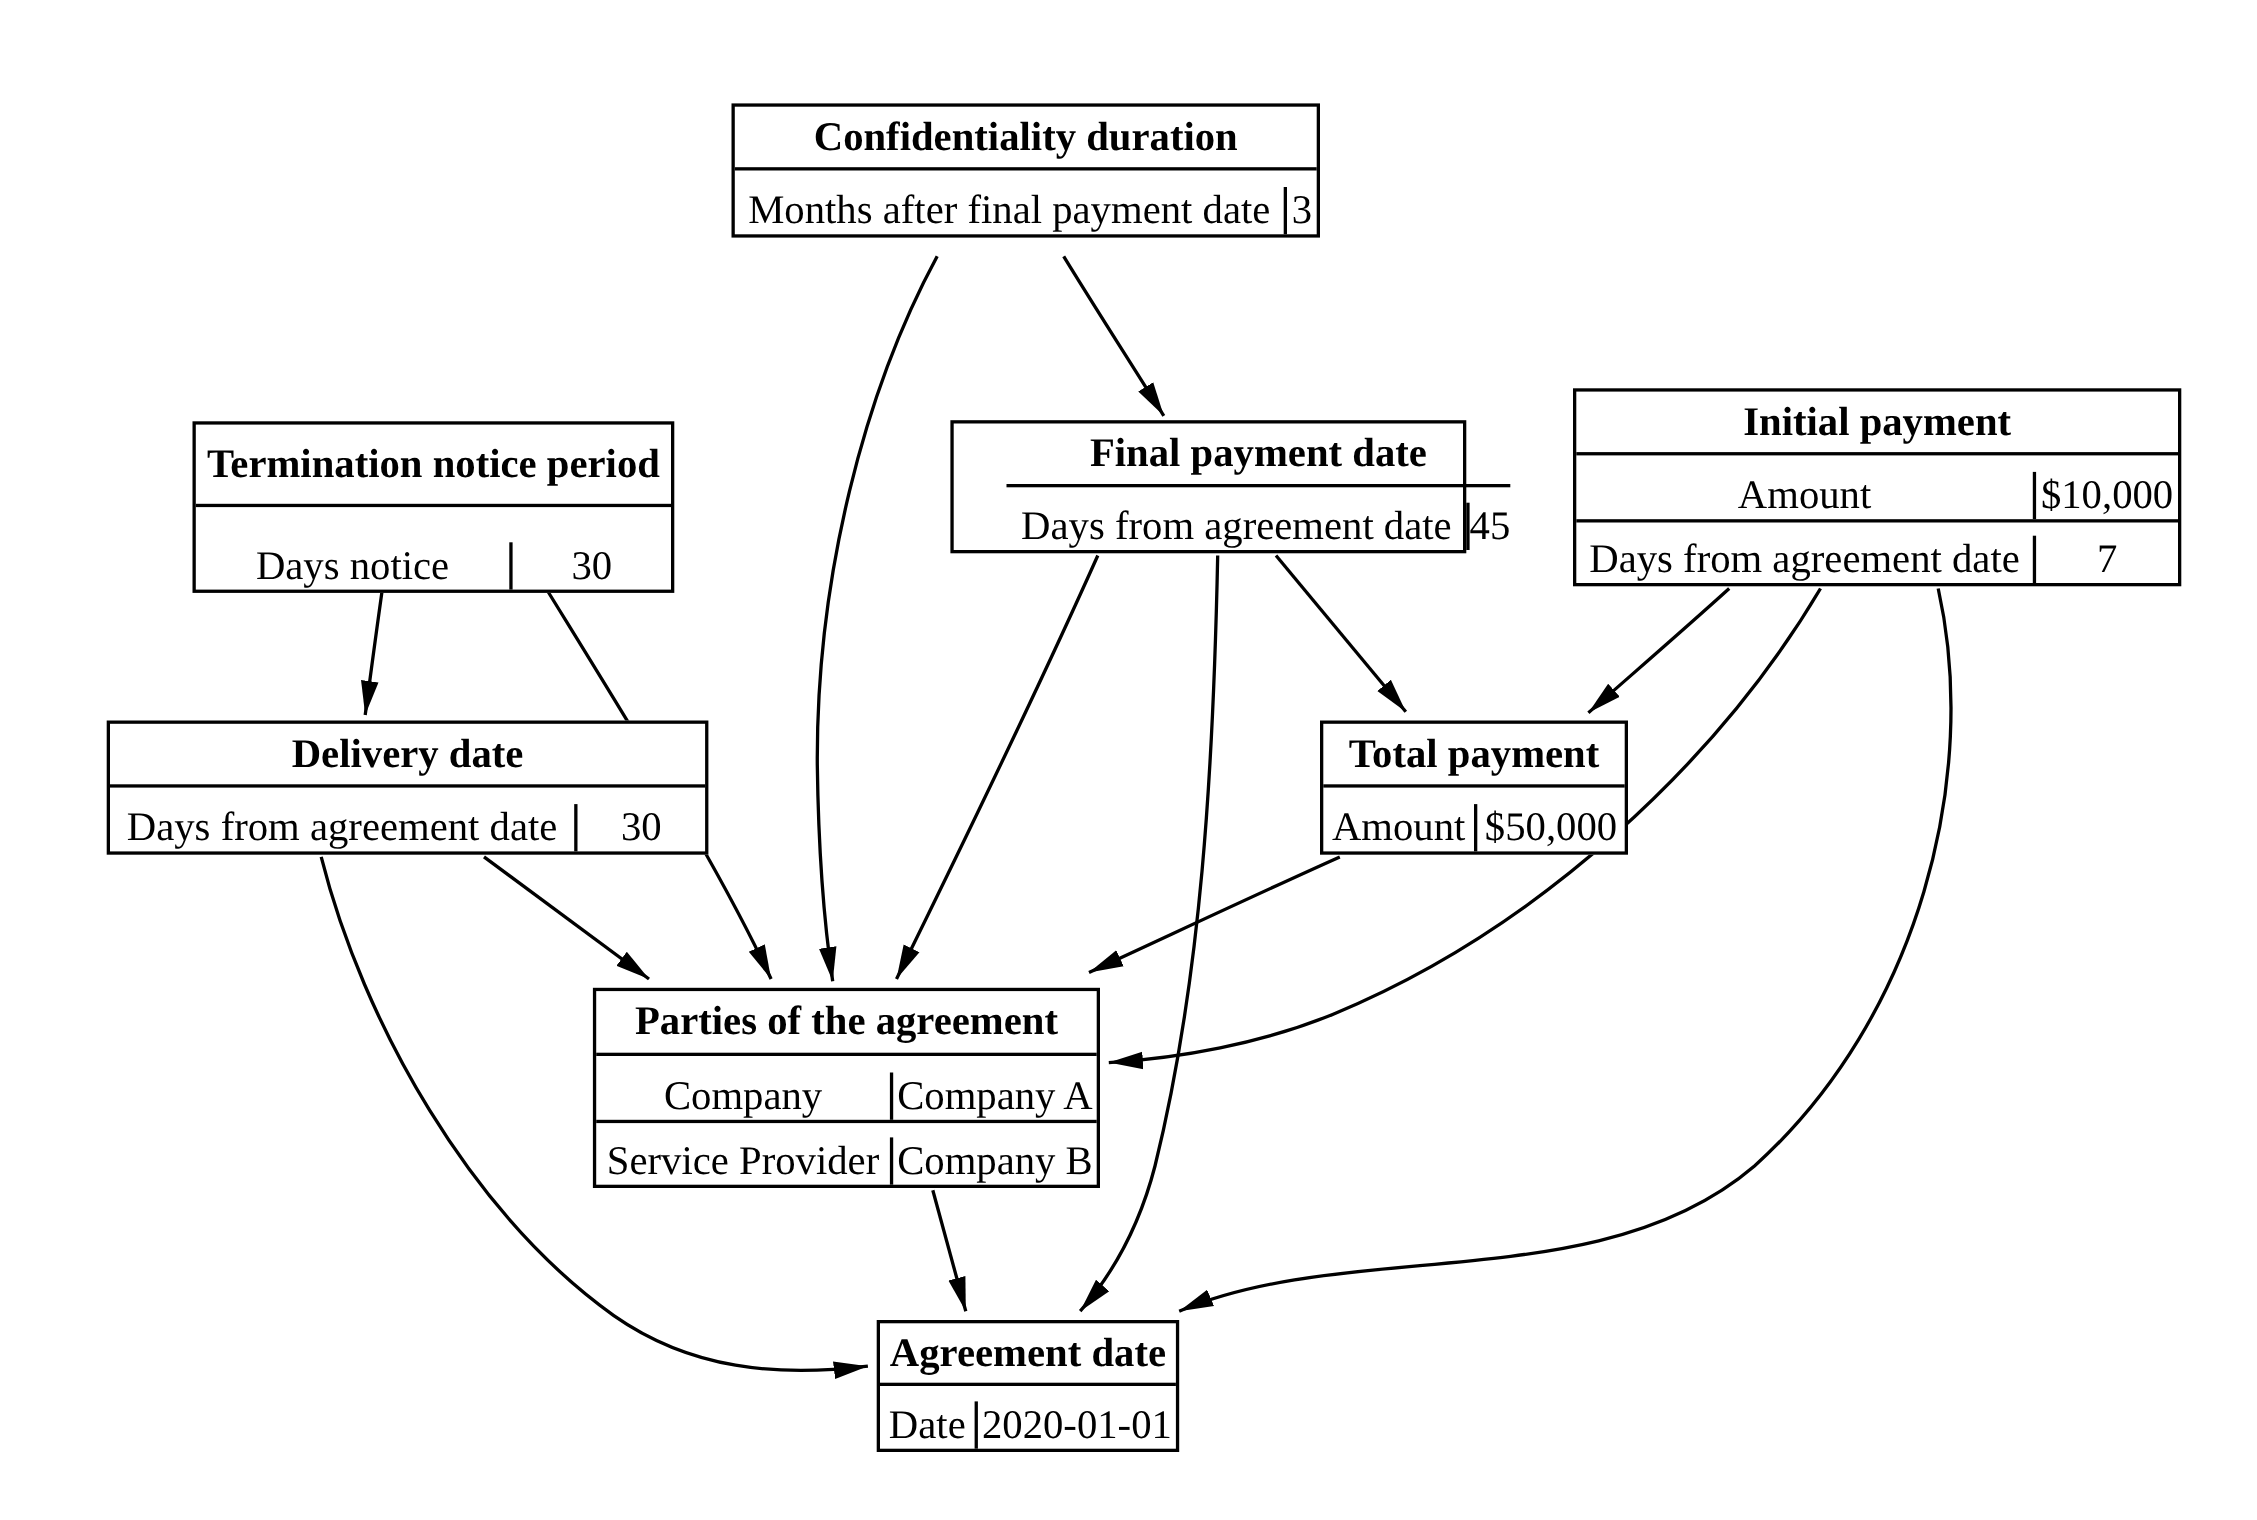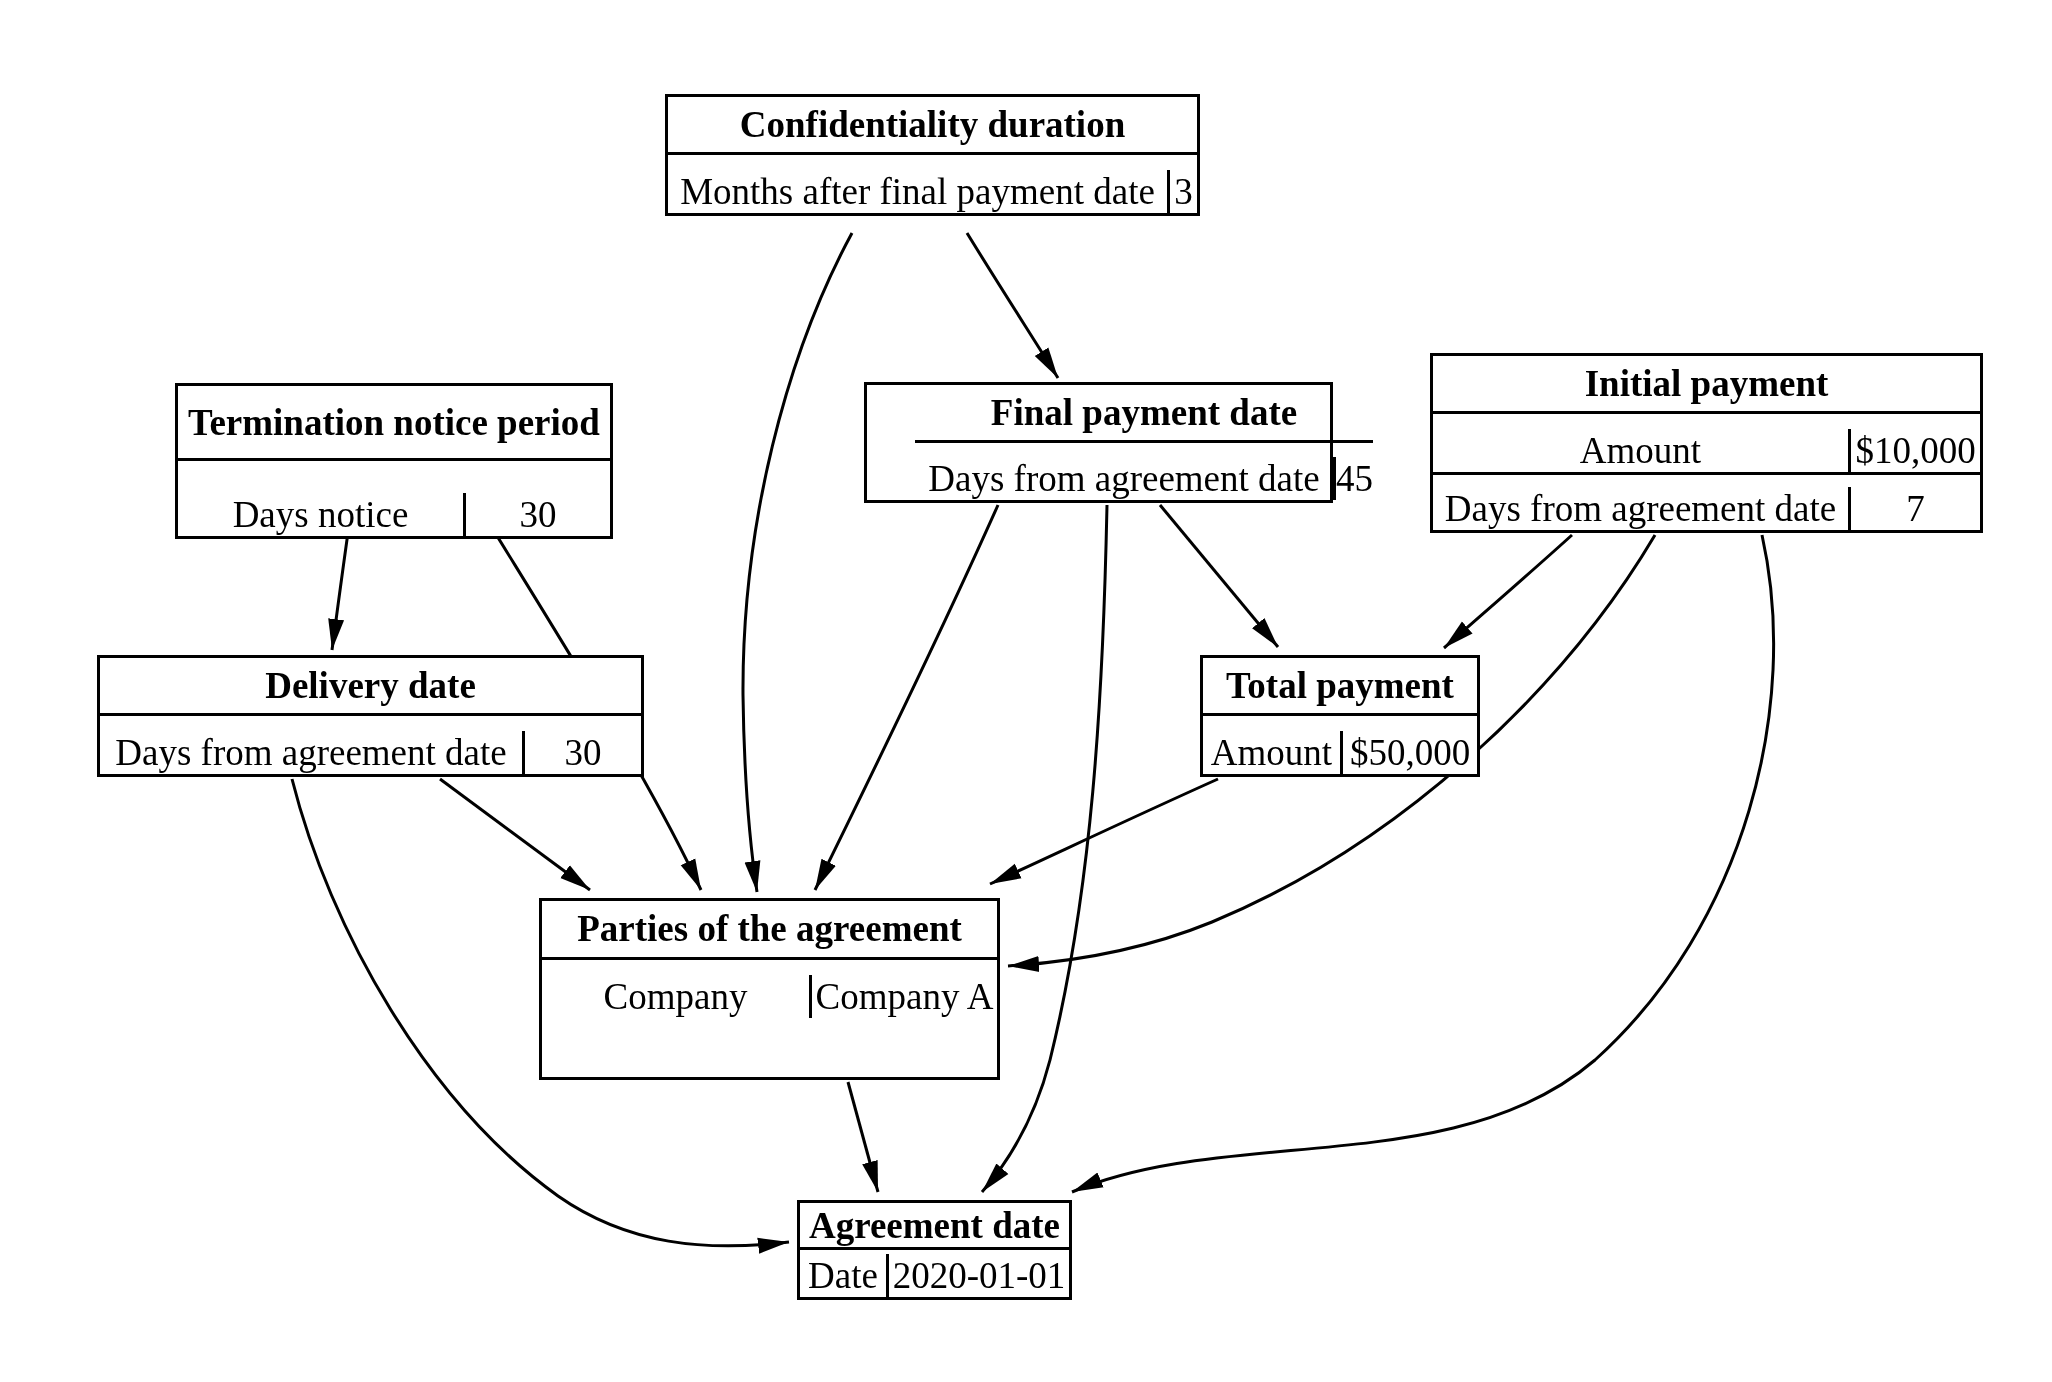--- a/index.html
+++ b/index.html
@@ -111,22 +111,26 @@
           <div class="cell lbl" style="width: 137px;">Amount</div>
           <div class="cell val">$50,000</div>
         </div>
       </div>
       <div class="node" style="left: 539px; top: 898px; width: 461px; height: 182px; grid-template-rows: repeat(3, 1fr);">
         <div class="hdr">Parties of the agreement</div>
         <div class="row">
           <div class="cell lbl" style="width: 267px;">Company</div>
           <div class="cell val">Company A</div>
         </div>
+        <div class="row">
+          <div class="cell lbl" style="width: 267px;">Service Provider</div>
+          <div class="cell val">Company B</div>
+        </div>
       </div>
-      <div class="node" style="left: 797px; top: 1200px; width: 275px; height: 100px; grid-template-rows: repeat(2, 1fr);">
+      <div class="node" style="left: 797px; top: 1200px; width: 275px; height: 120px; grid-template-rows: repeat(2, 1fr);">
         <div class="hdr">Agreement date</div>
         <div class="row">
           <div class="cell lbl" style="width: 86px;">Date</div>
           <div class="cell val">2020-01-01</div>
         </div>
       </div>
     </div>
 </div>
 
 </body></html>

